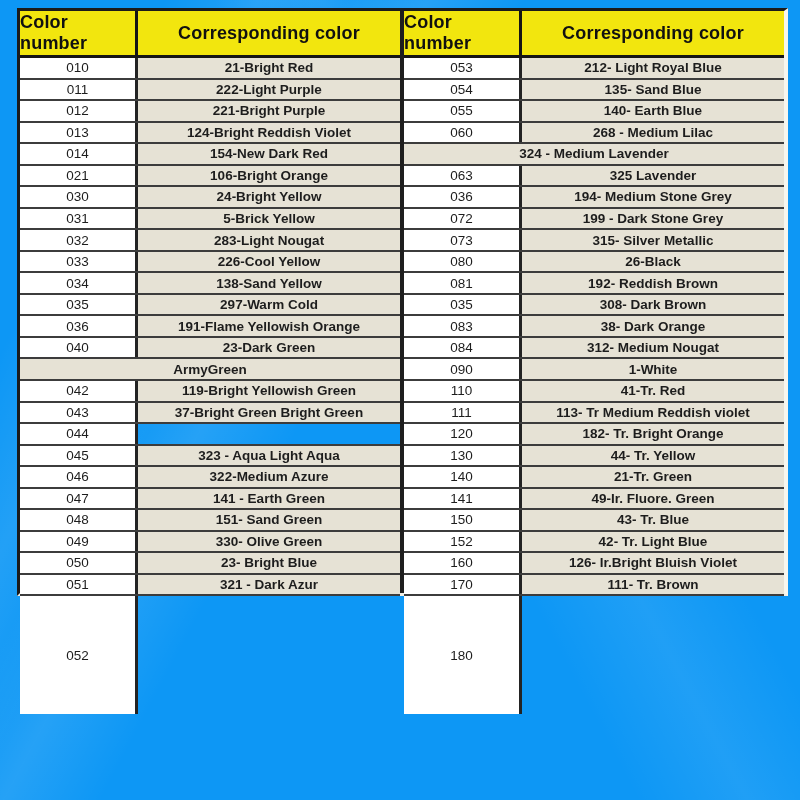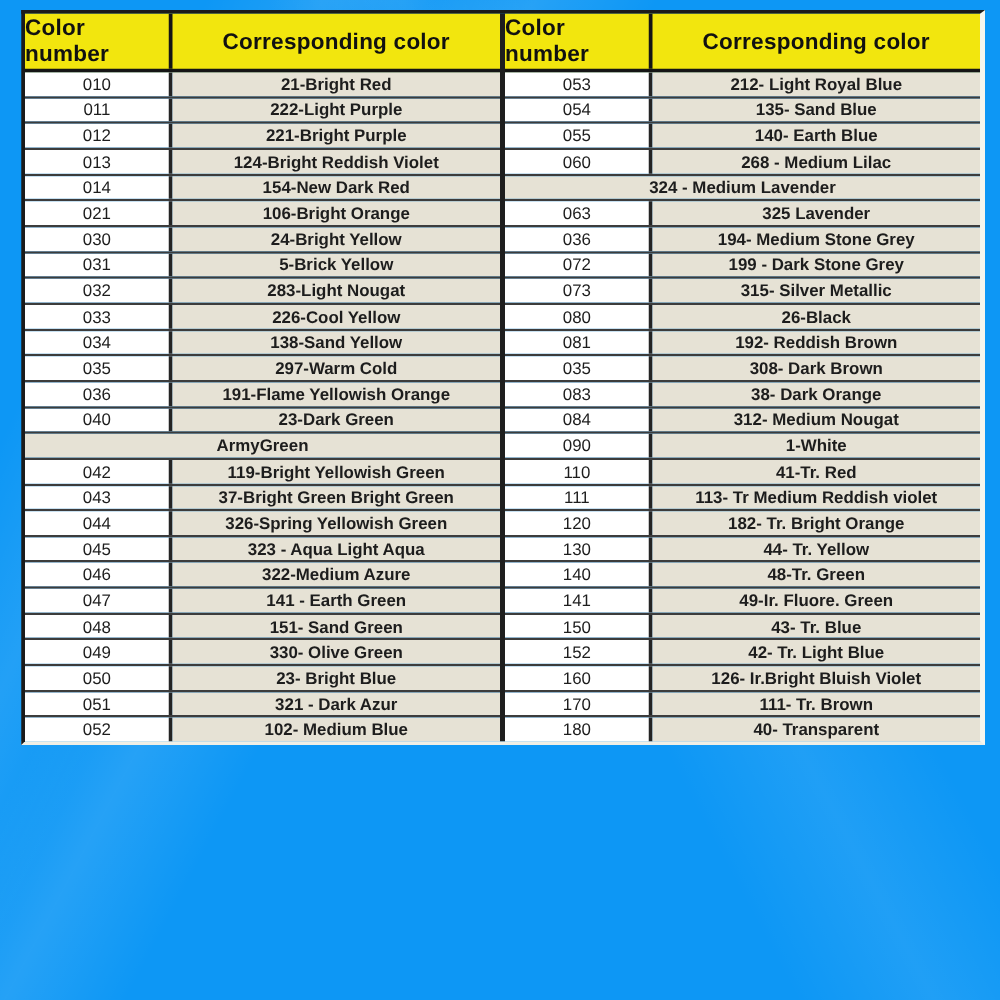--- a/index.html
+++ b/index.html
@@ -30,21 +30,21 @@
     background: #F2E60E; border-bottom: 3px solid #151515;
   }
   .th {
     display: flex; align-items: center; justify-content: center;
     font-weight: bold; font-size: 18px; color: #111; letter-spacing: 0.2px;
   }
   .th-num { width: 118px; flex: 0 0 118px; border-right: 3px solid #151515; box-sizing: border-box; }
   .th-color { flex: 1; }
   .tbody { flex: 1; display: flex; flex-direction: column; }
   .tr { flex: 1; display: flex; border-bottom: 2px solid #3c3c3c; min-height: 0; }
-  .tr:last-child { border-bottom: none; }
+  .tr:last-child { border-bottom: none; flex-direction: column; }
   .td {
     display: flex; align-items: center; justify-content: center;
     font-size: 13.5px; color: #1d1d1d; white-space: nowrap; overflow: hidden;
   }
   .td-num { width: 118px; flex: 0 0 118px; background: #FFFFFF; border-right: 3px solid #232323; box-sizing: border-box; }
   .td-color { flex: 1; background: #E6E2D5; font-weight: bold; }
 </style>
 </head>
 <body>
 
@@ -119,21 +119,20 @@
           <div class="tr">
             <div class="td td-num">042</div>
             <div class="td td-color">119-Bright Yellowish Green</div>
           </div>
           <div class="tr">
             <div class="td td-num">043</div>
             <div class="td td-color">37-Bright Green Bright Green</div>
           </div>
           <div class="tr">
             <div class="td td-num">044</div>
-            <div class="td td-color">326-Spring Yellowish Green</div>
           </div>
           <div class="tr">
             <div class="td td-num">045</div>
             <div class="td td-color">323 - Aqua Light Aqua</div>
           </div>
           <div class="tr">
             <div class="td td-num">046</div>
             <div class="td td-color">322-Medium Azure</div>
           </div>
           <div class="tr">
@@ -239,21 +238,21 @@
           <div class="tr">
             <div class="td td-num">120</div>
             <div class="td td-color">182- Tr. Bright Orange</div>
           </div>
           <div class="tr">
             <div class="td td-num">130</div>
             <div class="td td-color">44- Tr. Yellow</div>
           </div>
           <div class="tr">
             <div class="td td-num">140</div>
-            <div class="td td-color">48-Tr. Green</div>
+            <div class="td td-color">21-Tr. Green</div>
           </div>
           <div class="tr">
             <div class="td td-num">141</div>
             <div class="td td-color">49-Ir. Fluore. Green</div>
           </div>
           <div class="tr">
             <div class="td td-num">150</div>
             <div class="td td-color">43- Tr. Blue</div>
           </div>
           <div class="tr">

